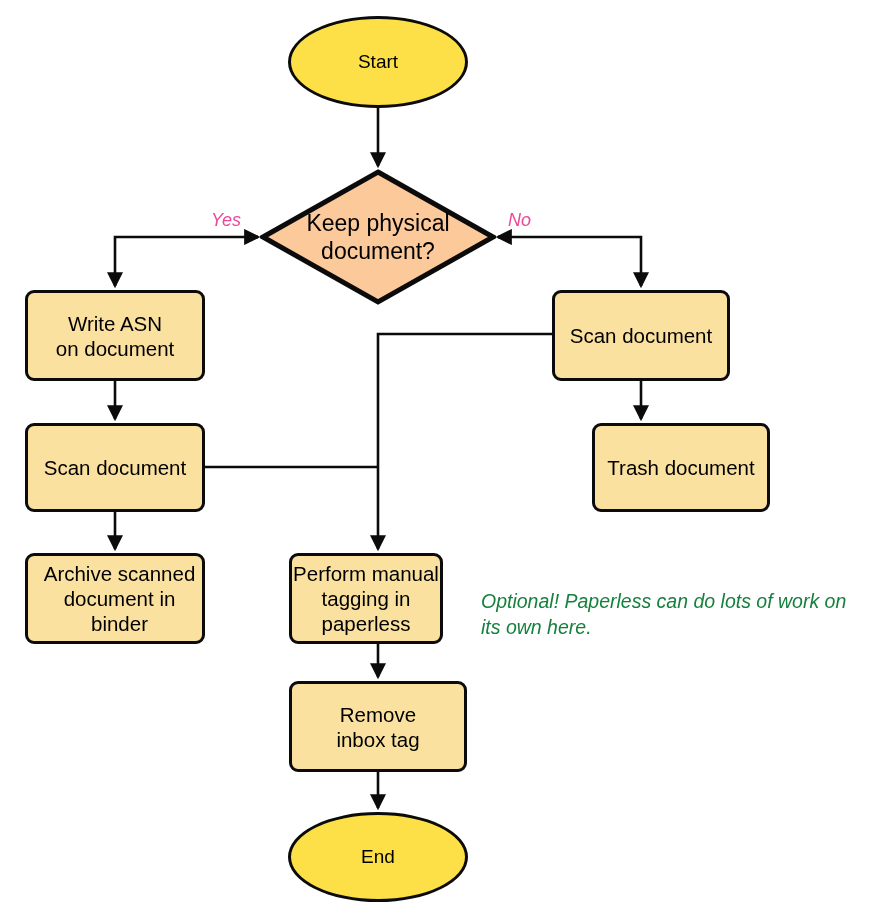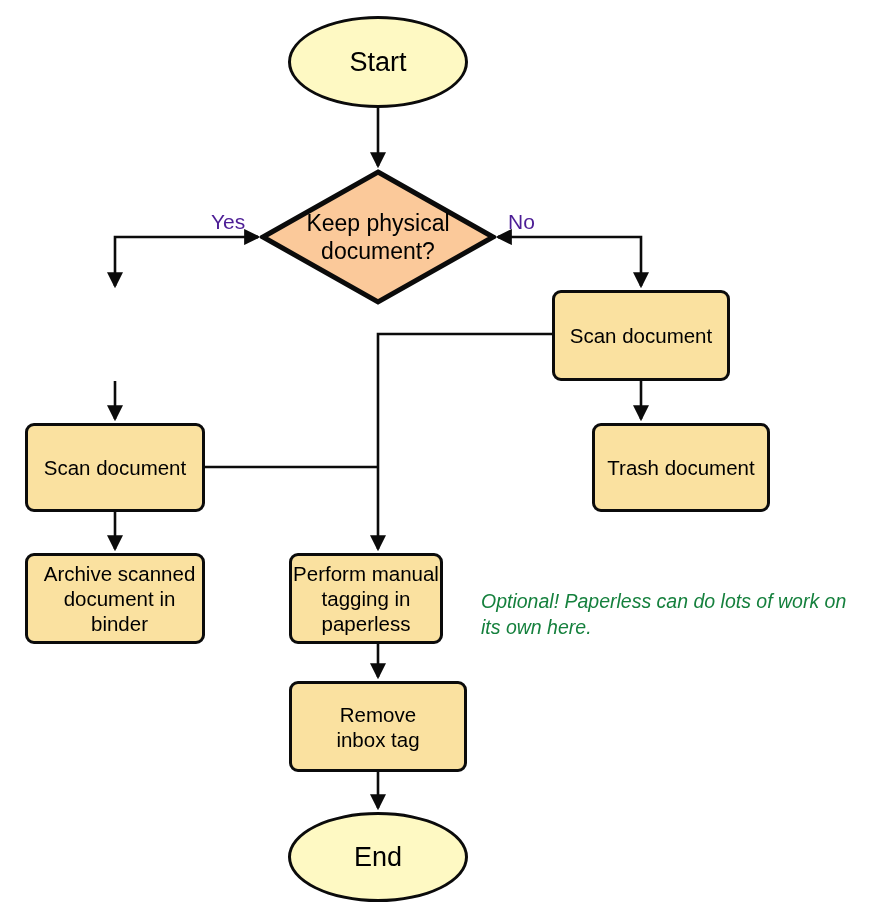--- a/index.html
+++ b/index.html
@@ -35,24 +35,24 @@
     line-height: 1.22;
     white-space: pre-line;
   }
   .node-process {
     background: #fae1a0;
     border: 3px solid #0b0b0b;
     border-radius: 9px;
     font-size: 20.5px;
   }
   .node-terminator {
-    background: #fef9c3;
+    background: #fde047;
     border: 3.5px solid #0b0b0b;
     border-radius: 50%;
-    font-size: 27px;
+    font-size: 19px;
     text-align: right;
   }
   .node-decision {
     font-size: 23px;
     background: transparent;
     border: none;
   }
   .decision-shape {
     position: absolute;
     left: 0;
@@ -60,23 +60,24 @@
     width: 100%;
     height: 100%;
   }
   .decision-label {
     position: relative;
     z-index: 2;
     width: 70%;
   }
   .edge-label {
     position: absolute;
-    font-size: 21px;
-    color: #4c1d95;
+    font-size: 18px;
+    color: #ec4899;
     white-space: nowrap;
+    font-style: italic;
   }
   .annotation {
     position: absolute;
     font-style: italic;
     font-size: 19.5px;
     color: #15803d;
     line-height: 1.35;
     white-space: pre-line;
   }
 </style>
@@ -122,20 +123,24 @@
   </div>
 
   <div class="node node-decision" style="left:260px; top:169px; width:236px; height:136px;">
     <svg class="decision-shape" viewBox="0 0 236 136" preserveAspectRatio="none" xmlns="http://www.w3.org/2000/svg">
       <polygon points="118,3 233,68 118,133 3,68" fill="#fbc99a" stroke="#0b0b0b" stroke-width="5"></polygon>
     </svg>
     <span class="decision-label">Keep physical
 document?</span>
   </div>
 
+  <div class="node node-process" style="left:25px; top:290px; width:180px; height:91px;">
+    <span>Write ASN
+on document</span>
+  </div>
 
   <div class="node node-process" style="left:25px; top:423px; width:180px; height:89px;">
     <span>Scan document</span>
   </div>
 
   <div class="node node-process" style="left:25px; top:553px; width:180px; height:91px;padding-left:9px;">
     <span>Archive scanned
 document in
 binder</span>
   </div>

